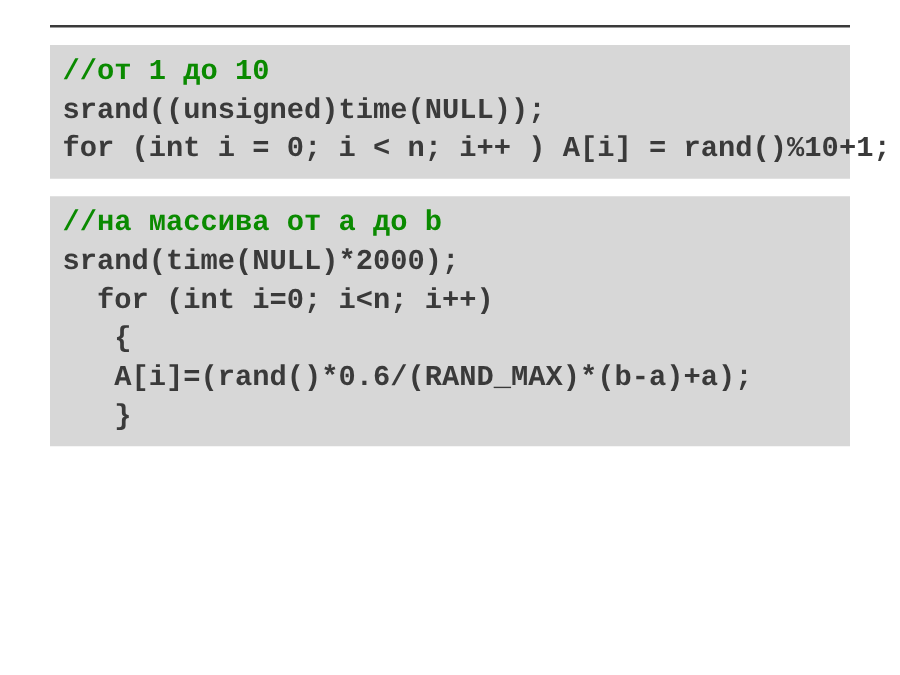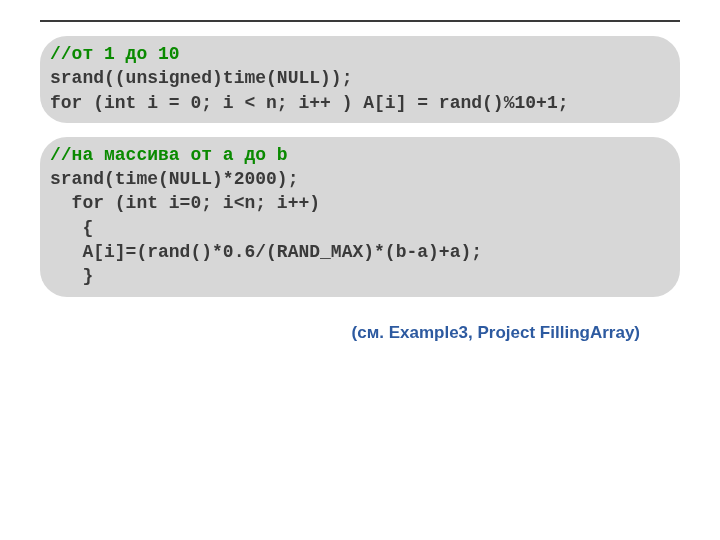--- a/index.html
+++ b/index.html
@@ -24,26 +24,25 @@
   .rule {
     border: 0;
     border-top: 2px solid #3a3a3a;
     margin: 0 0 14px 0;
   }
   .codeblock {
     background: #d7d7d7;
     padding: 6px 2px 8px 10px;
     margin-bottom: 14px;
     font-family: "Courier New", Courier, monospace;
-    font-size: 18px;
+    font-size: 23px;
     font-weight: bold;
     color: #3a3a3a;
     line-height: 1.35;
     white-space: pre;
-    border-radius: 27px;
   }
   .comment {
     color: #0a8a00;
     font-weight: bold;
   }
   .footnote {
     text-align: right;
     color: #2d5aa0;
     font-size: 17px;
     font-weight: bold;
@@ -63,14 +62,13 @@
 
 
   <div class="codeblock"><span class="comment">//на массива от a до b</span>
 <span>srand(time(NULL)*2000);</span>
 <span>  for (int i=0; i&lt;n; i++)</span>
 <span>   {</span>
 <span>   A[i]=(rand()*0.6/(RAND_MAX)*(b-a)+a);</span>
 <span>   }</span>
 </div>
 
-  <div class="footnote">(см. Example3, Project FillingArray)</div>
 </div>
 
 </body></html>

